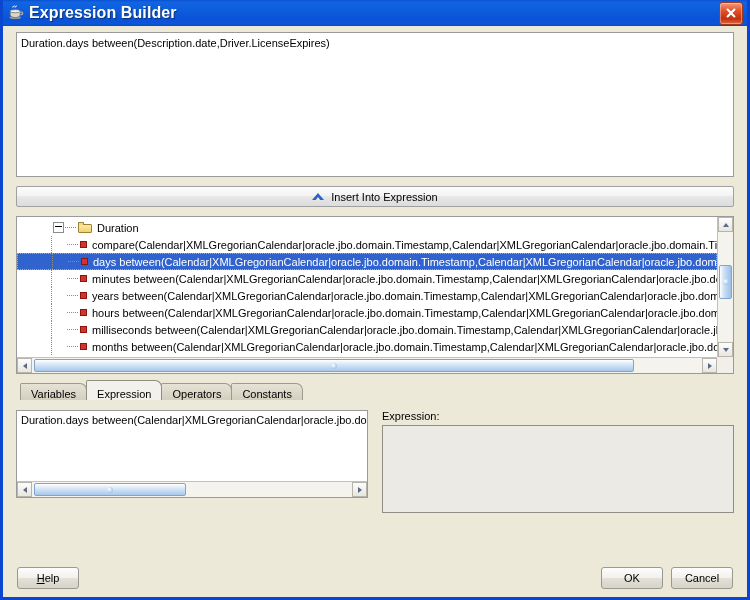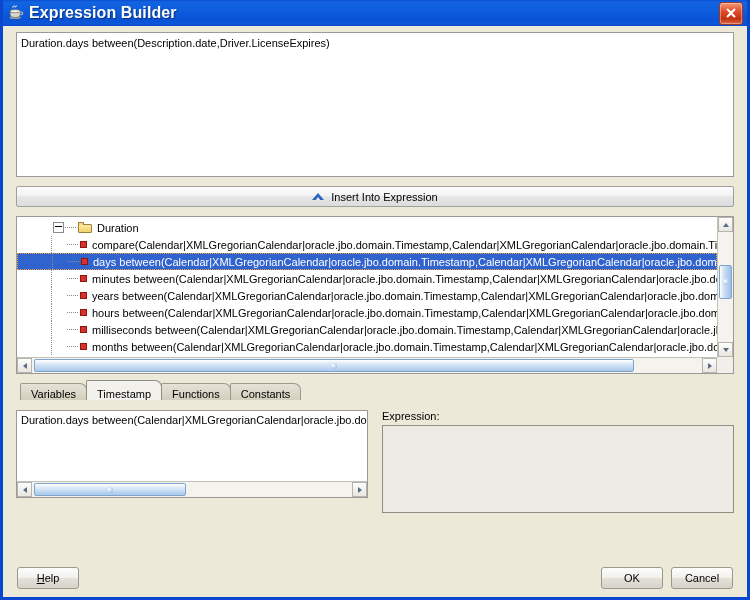--- a/index.html
+++ b/index.html
@@ -522,24 +522,24 @@
         </div>
     </div>
     <div class="sb-corner"></div>
   </div>
 
   <div class="tabs" id="tabs">
       <div class="tab">
         <span>Variables</span>
       </div>
       <div class="tab active">
-        <span>Timestamp</span>
+        <span>Expression</span>
       </div>
       <div class="tab">
-        <span>Functions</span>
+        <span>Operators</span>
       </div>
       <div class="tab">
         <span>Constants</span>
       </div>
     </div>
 
   <div class="bottom-panels">
     <div class="panel">
       <div class="preview-box">
         <div class="preview-text">Duration.days between(Calendar|XMLGregorianCalendar|oracle.jbo.dom</div>

